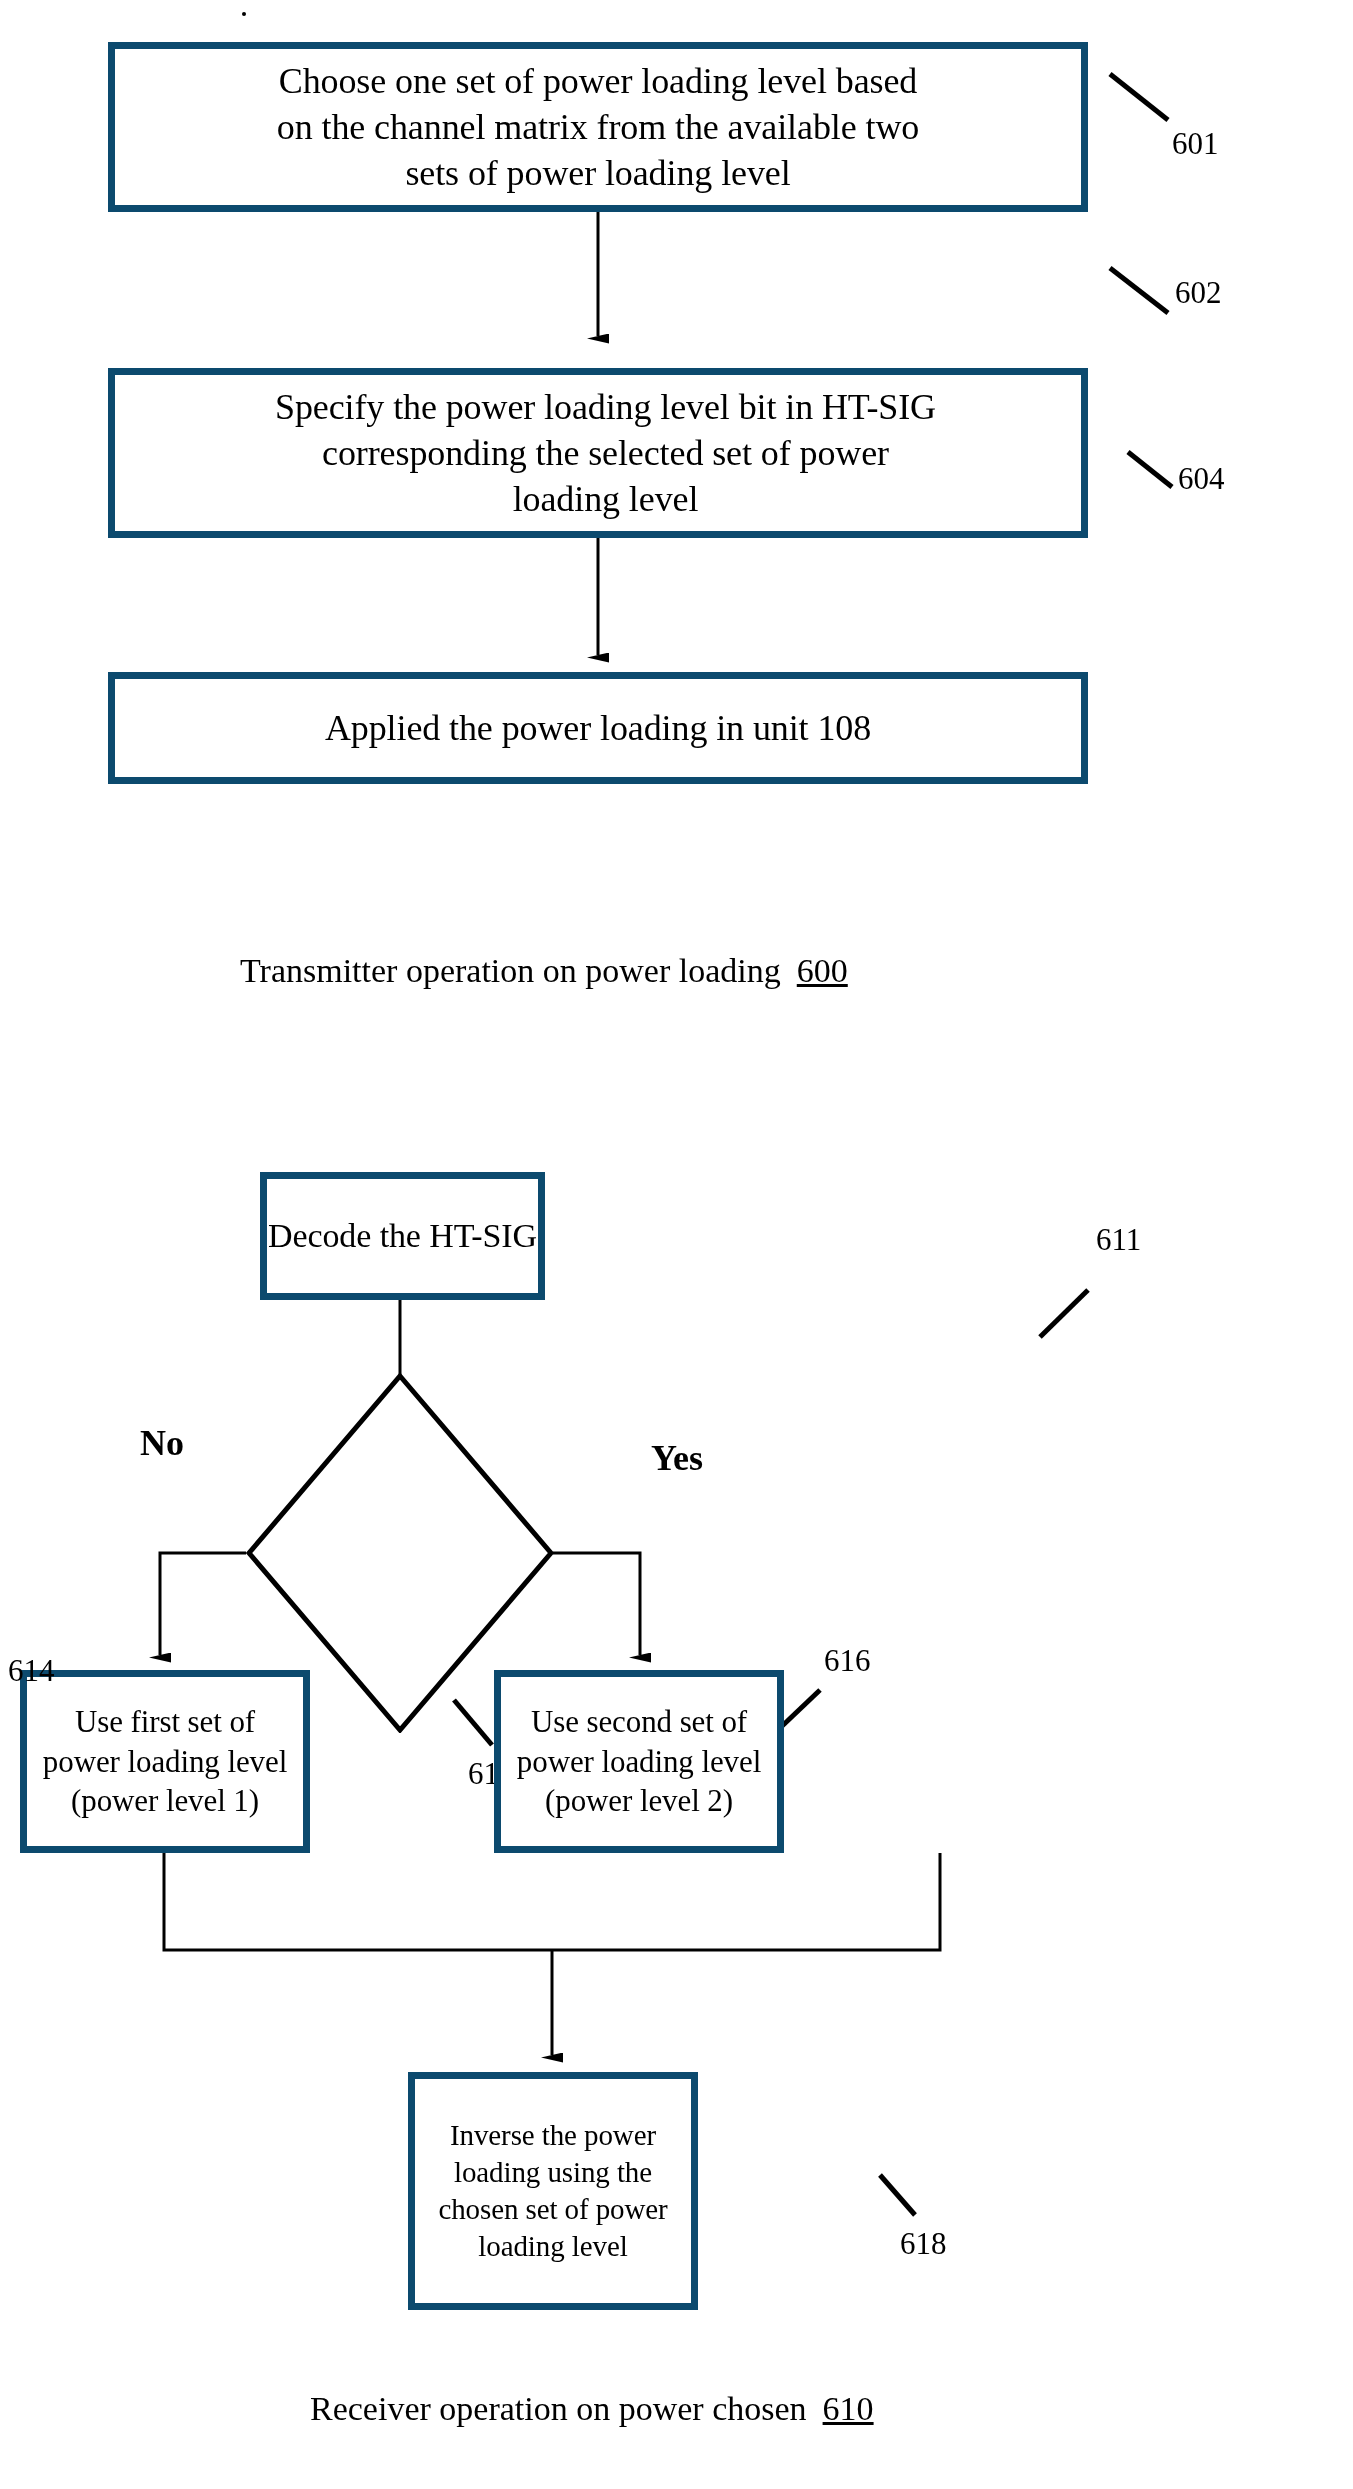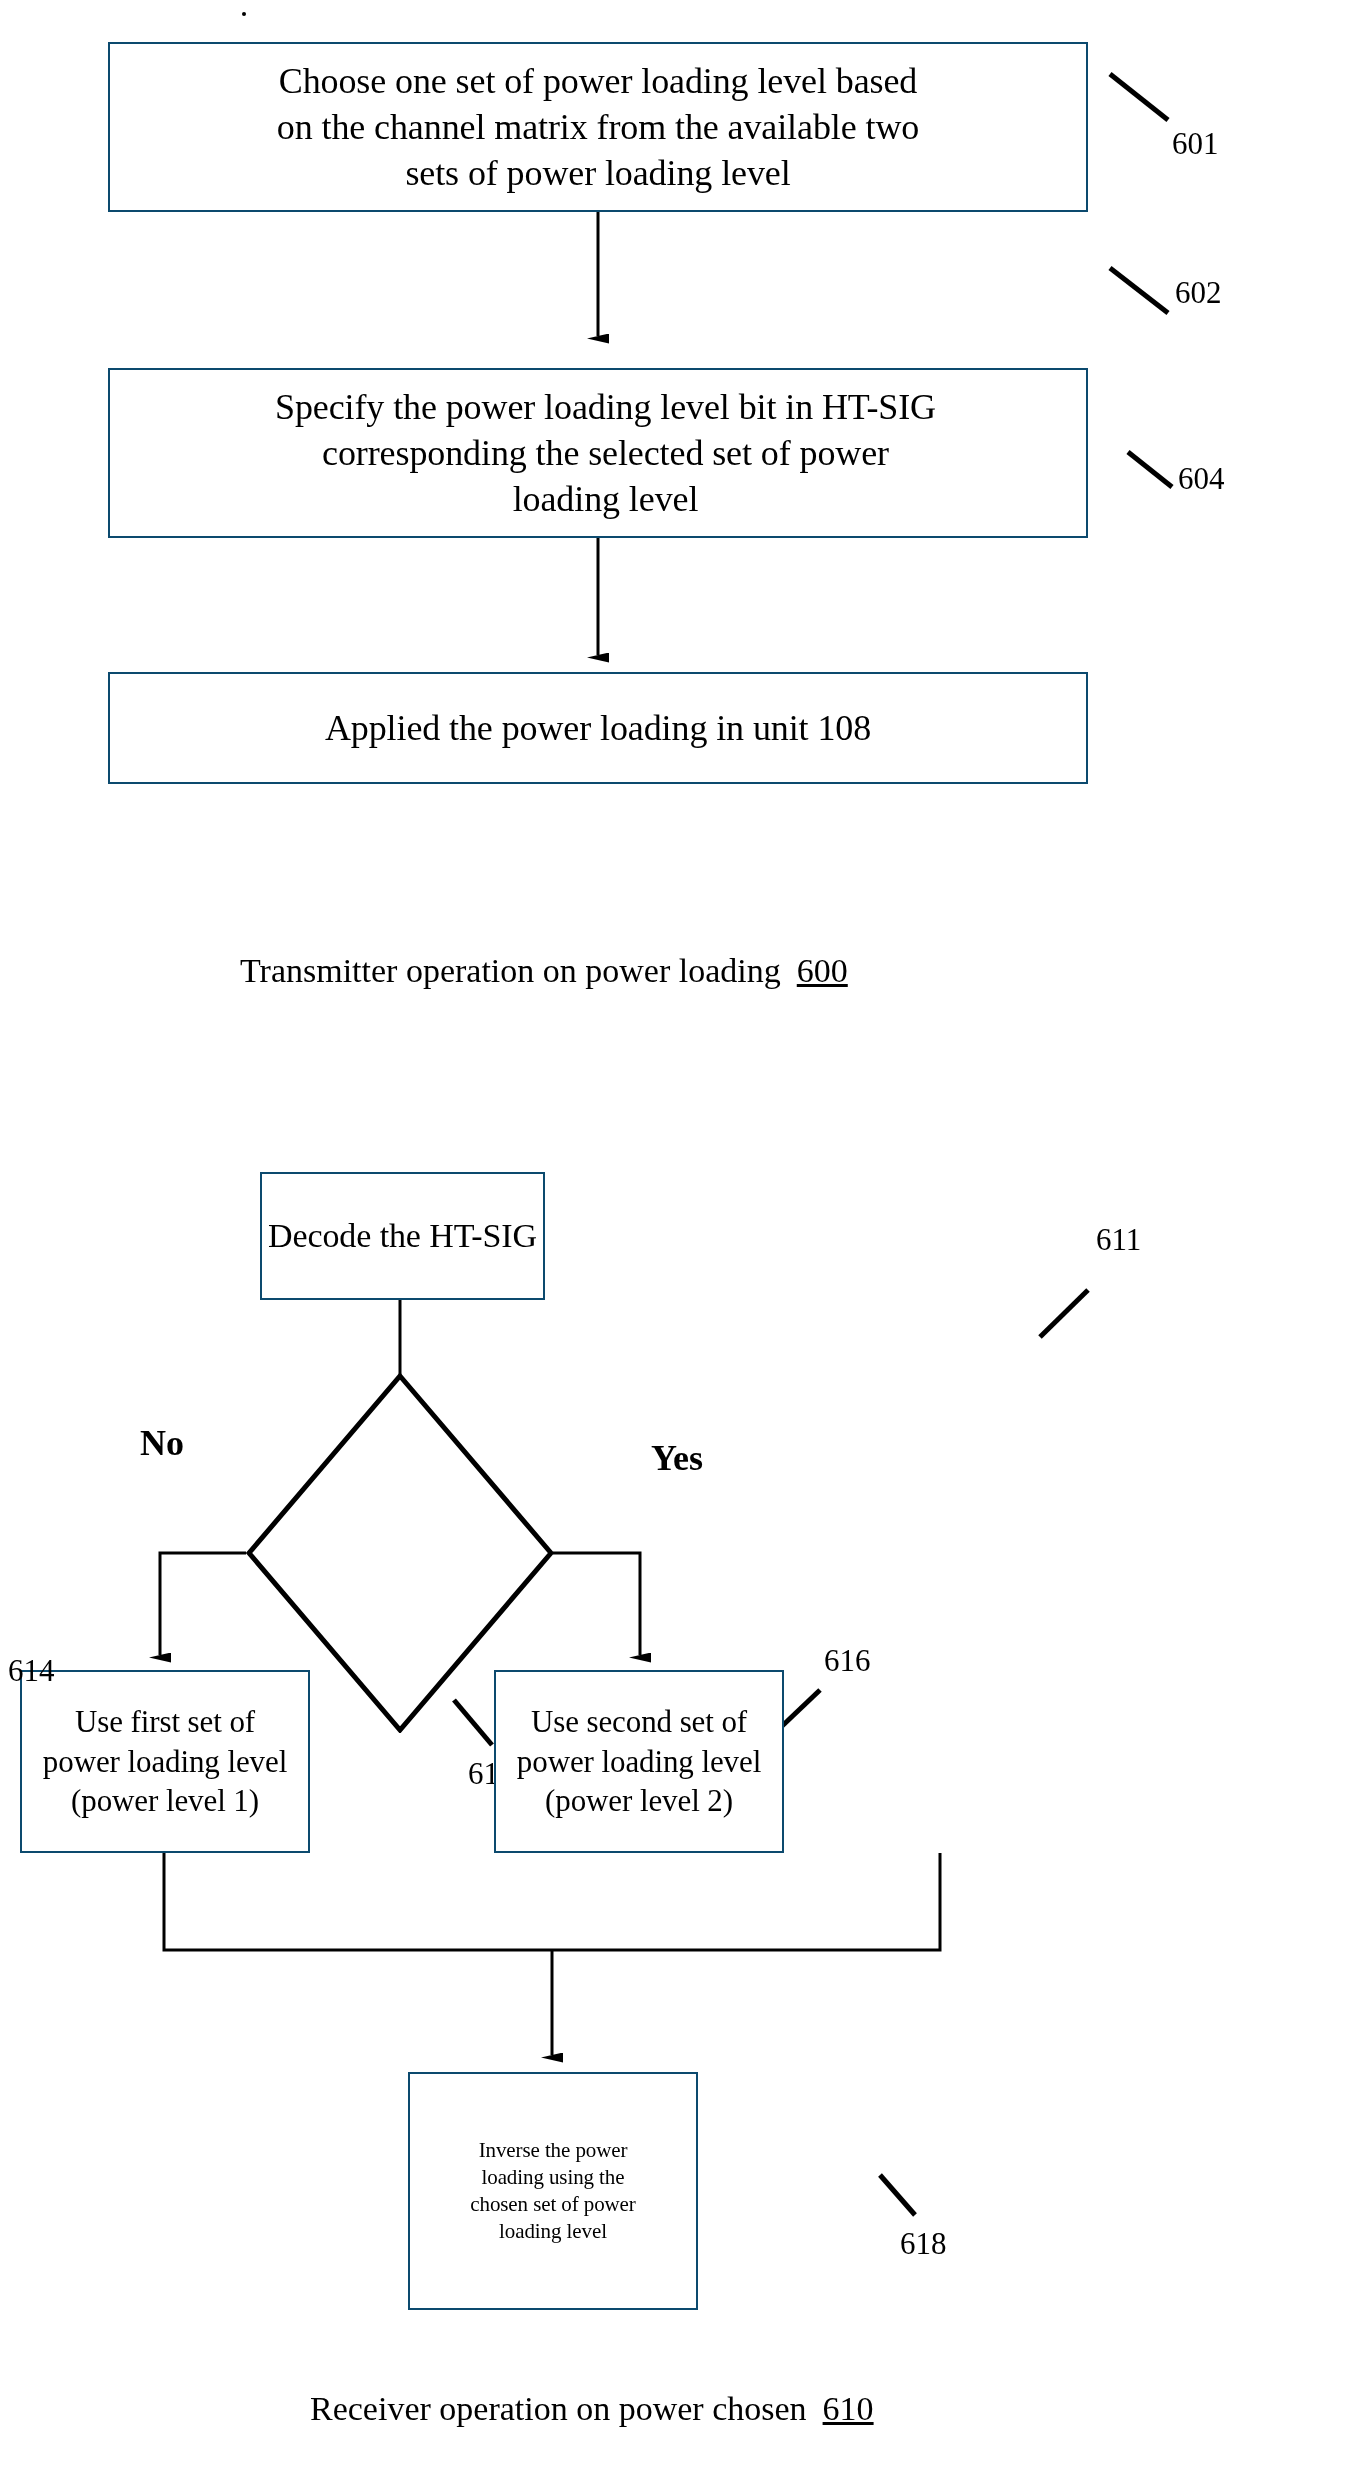--- a/index.html
+++ b/index.html
@@ -21,21 +21,21 @@
     position: absolute;
     left: 0; top: 0;
     width: 1353px;
     height: 2489px;
   }
 
   
   .proc-box {
     position: absolute;
     box-sizing: border-box;
-    border: 2px solid #0c4a6e;
+    border: 7px solid #0c4a6e;
     background: #fff;
     display: flex;
     flex-direction: column;
     align-items: center;
     justify-content: center;
     text-align: center;
     font-family: "Liberation Serif", "DejaVu Serif", serif;
     line-height: 1.28;
     letter-spacing: -0.1px;
   }
@@ -203,21 +203,21 @@
   </div>
   <div class="ref-num" style="left:8px; top:1655px;">614</div>
 
   <div class="proc-box" style="left:494px; top:1670px; width:290px; height:183px; font-size:31px;">
     <span class="ln">Use second set of</span>
     <span class="ln">power loading level</span>
     <span class="ln">(power level 2)</span>
   </div>
   <div class="ref-num" style="left:824px; top:1645px;">616</div>
 
-  <div class="proc-box" style="left:408px; top:2072px; width:290px; height:238px; font-size:21px;align-items:center;">
+  <div class="proc-box" style="left:408px; top:2072px; width:290px; height:238px; font-size:29px;align-items:center;">
     <span class="ln">Inverse the power</span>
     <span class="ln">loading using the</span>
     <span class="ln">chosen set of power</span>
     <span class="ln">loading level</span>
   </div>
   <div class="ref-num" style="left:900px; top:2228px;">618</div>
 
   <div class="caption" style="left:310px; top:2392px;">
     <span>Receiver operation on power chosen</span><span class="cap-num">610</span>
   </div>

